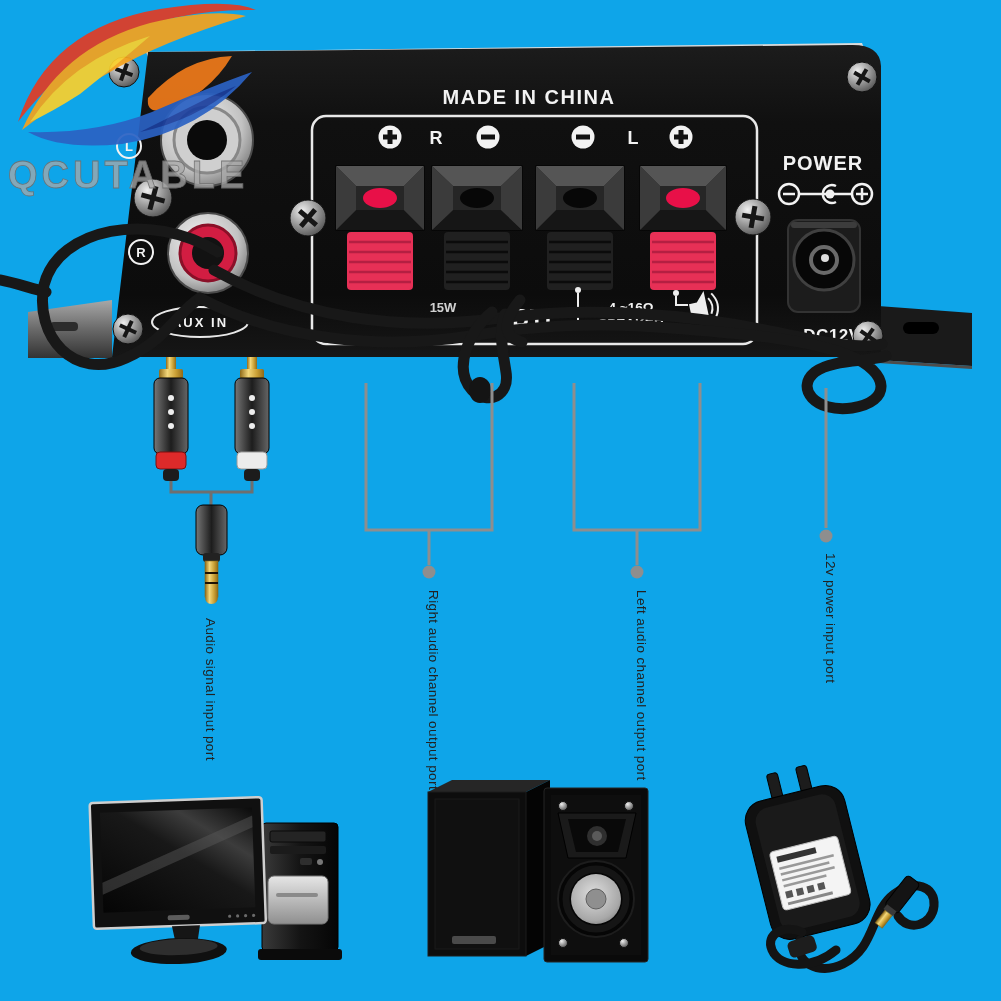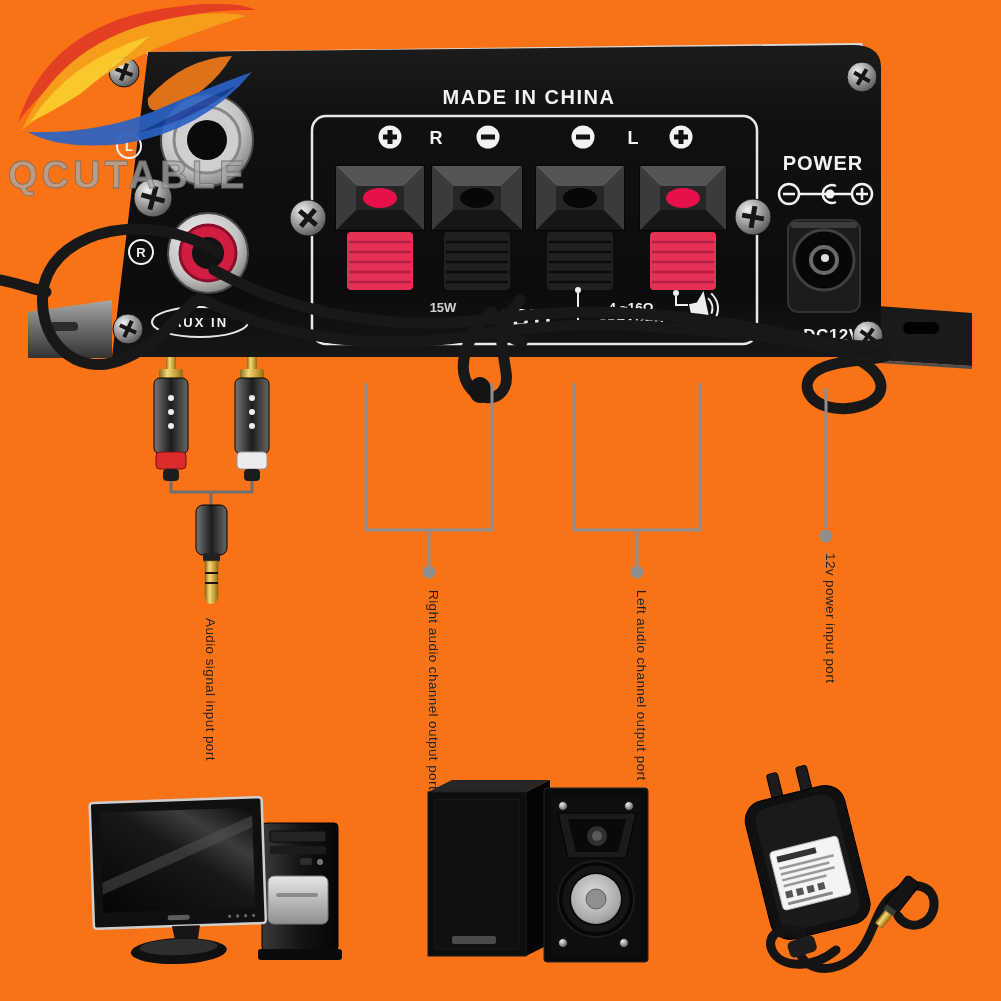--- a/index.html
+++ b/index.html
@@ -1,16 +1,16 @@
 <!DOCTYPE html>
 <html><head>
 <meta charset="utf-8">
 <style>
   html,body{margin:0;padding:0;background:#fff;}
-  .stage{position:relative;width:1001px;height:1001px;background:#f97316;overflow:hidden;
+  .stage{position:relative;width:1001px;height:1001px;background:#0ea5e9;overflow:hidden;
          font-family:"Liberation Sans",sans-serif;}
   svg text{font-family:"Liberation Sans",sans-serif;}
   .panel-text{fill:#f2f2f2;font-weight:bold;}
   .callout-label{fill:#222;font-size:13.5px;letter-spacing:.4px;}
 </style>
 </head>
 <body>
 
 <div class="stage">
 <svg width="1001" height="1001" viewBox="0 0 1001 1001">

